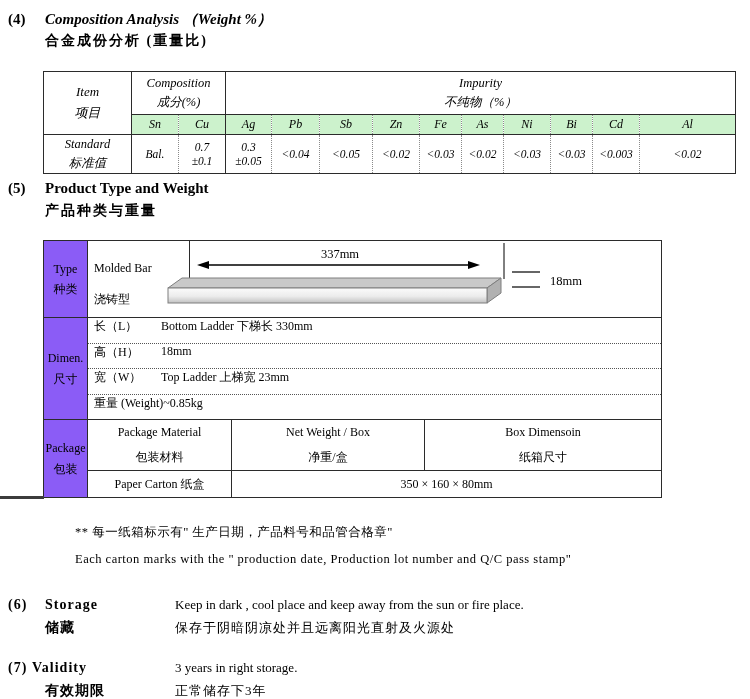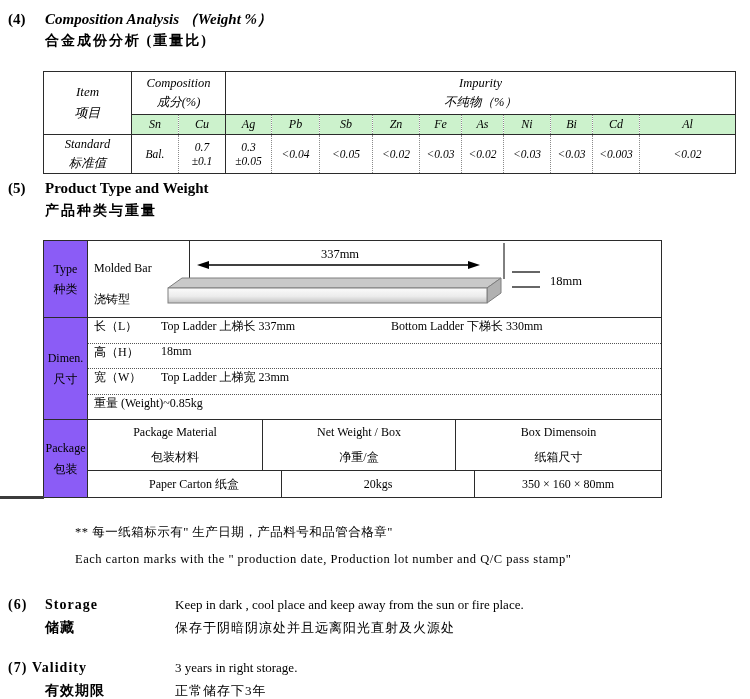--- a/index.html
+++ b/index.html
@@ -48,25 +48,25 @@
   .dim-row { display: flex; border-bottom: 1px dotted #555; flex: 1; }
   .dim-row:last-child { border-bottom: none; }
   .dim-label { width: 73px; padding-left: 6px; flex: none; }
   .dim-row.row-weight .dim-label { width: auto; }
   .dim-col1 { width: 230px; flex: none; }
   .dim-col2 { flex: 1; }
 
   .t2-package { height: 77px; }
   .package-content { flex: 1; display: flex; flex-direction: column; }
   .pkg-header { height: 51px; border-bottom: 1px solid #2b2b2b; display: flex; }
-  .pkg-values { flex: 1; display: flex; margin-left: 19px; }
+  .pkg-values { flex: 1; display: flex; }
   .pkg-cell { display: flex; align-items: center; justify-content: center;
     text-align: center; border-right: 1px solid #2b2b2b; }
   .pkg-cell:last-child { border-right: none; }
-  .pkg-c1 { width: 175px; flex: none; }
+  .pkg-c1 { width: 144px; flex: none; }
   .pkg-c2 { width: 193px; flex: none; }
   .pkg-c3 { flex: 1; }
   .pkg-header .pkg-cell { line-height: 2.1; }
 
   .artifact-line { left: 0; top: 496px; width: 44px; height: 3px; background: #3c3c3c; }
 
   .note { font-size: 12.5px; letter-spacing: 0.5px; }
   .body-text { font-size: 13px; }
   .body-text-zh { font-size: 13px; letter-spacing: 1px; }
   .sub-title { font-size: 14px; font-weight: bold; letter-spacing: 1px; }
@@ -179,21 +179,20 @@
       </svg>
     </div>
   </div>
 
   <div class="t2-row t2-dimen">
     <div class="green-col pre">Dimen.
 尺寸</div>
     <div class="dimen-content">
       <div class="dim-row">
         <span class="dim-label">长（L）</span>
-        <span class="dim-col1">Top Ladder 上梯长 337mm</span>
         <span class="dim-col2">Bottom Ladder 下梯长 330mm</span>
       </div>
       <div class="dim-row">
         <span class="dim-label">高（H）</span>
         <span class="dim-col1">18mm</span>
         <span class="dim-col2"></span>
       </div>
       <div class="dim-row">
         <span class="dim-label">宽（W）</span>
         <span class="dim-col1">Top Ladder 上梯宽 23mm</span>
@@ -211,21 +210,20 @@
       <div class="pkg-header">
         <div class="pkg-cell pkg-c1 pre">Package Material
 包装材料</div>
         <div class="pkg-cell pkg-c2 pre">Net Weight / Box
 净重/盒</div>
         <div class="pkg-cell pkg-c3 pre">Box Dimensoin
 纸箱尺寸</div>
       </div>
       <div class="pkg-values">
         <div class="pkg-cell pkg-c1">Paper Carton 纸盒</div>
-        <div class="pkg-cell pkg-c2">20kgs</div>
         <div class="pkg-cell pkg-c3">350 × 160 × 80mm</div>
       </div>
     </div>
   </div>
 </div>
 
 <div class="abs artifact-line"></div>
 
 <div class="abs note" style="left:75px; top:524px;">** 每一纸箱标示有" 生产日期，产品料号和品管合格章"</div>
 <div class="abs note" style="left:75px; top:552px;">Each carton marks with the " production date, Production lot number and Q/C pass stamp"</div>

